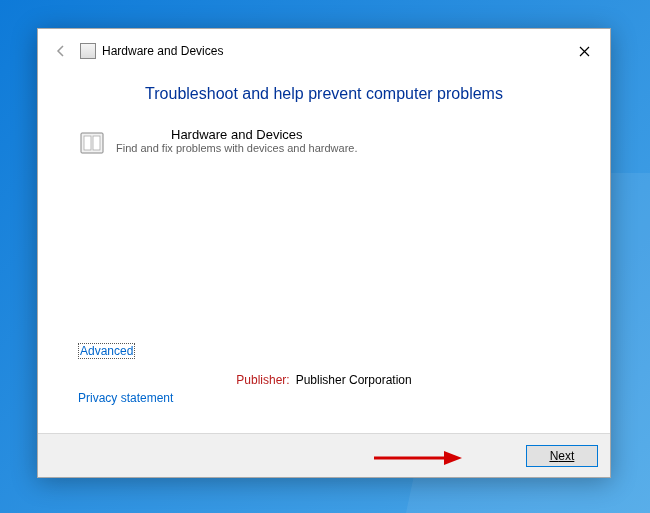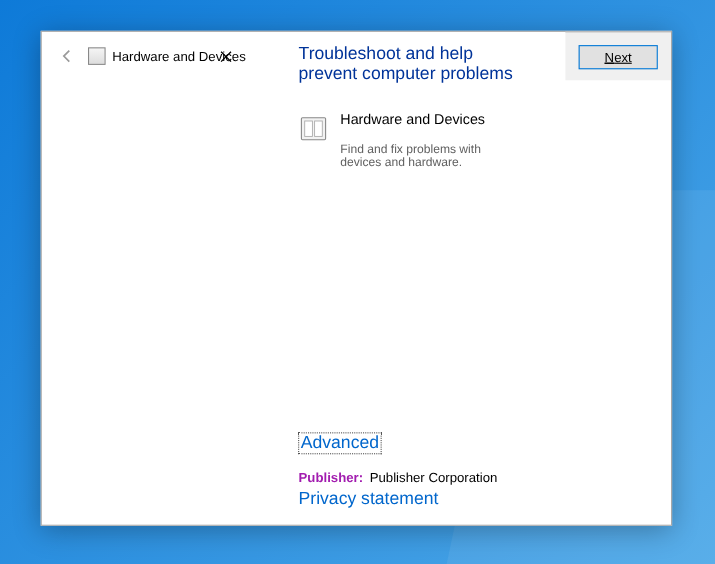--- a/index.html
+++ b/index.html
@@ -25,21 +25,21 @@
     .dialog {
       position: absolute;
       left: 37px;
       top: 28px;
       width: 574px;
       height: 450px;
       background: #ffffff;
       border: 1px solid #a9a9a9;
       box-shadow: 0 4px 24px rgba(0,0,0,0.3);
       display: flex;
-      flex-direction: row;
+      flex-direction: column;
     }
     .titlebar {
       height: 44px;
       display: flex;
       align-items: center;
       padding: 0 8px 0 14px;
       position: relative;
     }
     .back-arrow {
       width: 18px;
@@ -73,20 +73,21 @@
       justify-content: center;
       font-size: 14px;
       color: #000;
       cursor: pointer;
     }
     .content {
       flex: 1;
       padding: 12px 40px 0 40px;
       display: flex;
       flex-direction: column;
+      text-align: center;
     }
     .heading {
       color: #003399;
       font-size: 16px;
       font-weight: 400;
       margin-bottom: 24px;
     }
     .ts-item {
       display: flex;
       align-items: flex-start;
@@ -98,43 +99,43 @@
       flex-shrink: 0;
       margin-top: 2px;
     }
     .ts-name {
       font-size: 13px;
       color: #000;
     }
     .ts-desc {
       font-size: 11px;
       color: #606060;
-      margin-top: 14px;
+      margin-top: 0;
     }
     .spacer { flex: 1; }
     .advanced {
       color: #0066cc;
-      font-size: 16px;
+      font-size: 12px;
       border: 1px dotted #555;
       padding: 0 1px;
       display: inline-block;
       width: fit-content;
       margin-bottom: 14px;
       cursor: pointer;
     }
     .publisher {
       font-size: 12px;
       margin-bottom: 4px;
     }
-    .publisher .lbl { color: #a21caf; margin-right: 6px; font-weight: bold; }
+    .publisher .lbl { color: #b91c1c; margin-right: 6px; }
     .publisher .val { color: #000; }
     .privacy {
       color: #0066cc;
-      font-size: 16px;
-      margin-bottom: 14px;
+      font-size: 12px;
+      margin-bottom: 28px;
       cursor: pointer;
       width: fit-content;
     }
     .footer {
       height: 44px;
       background: #f0f0f0;
       border-top: 1px solid #d9d9d9;
       display: flex;
       align-items: center;
       justify-content: flex-end;

